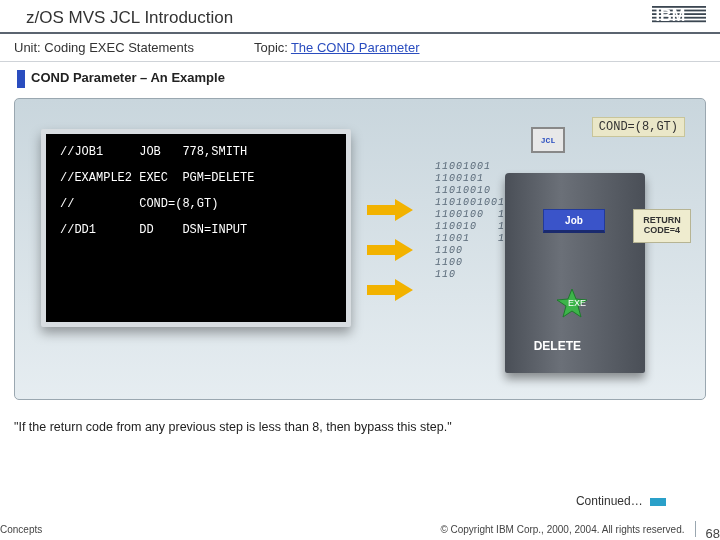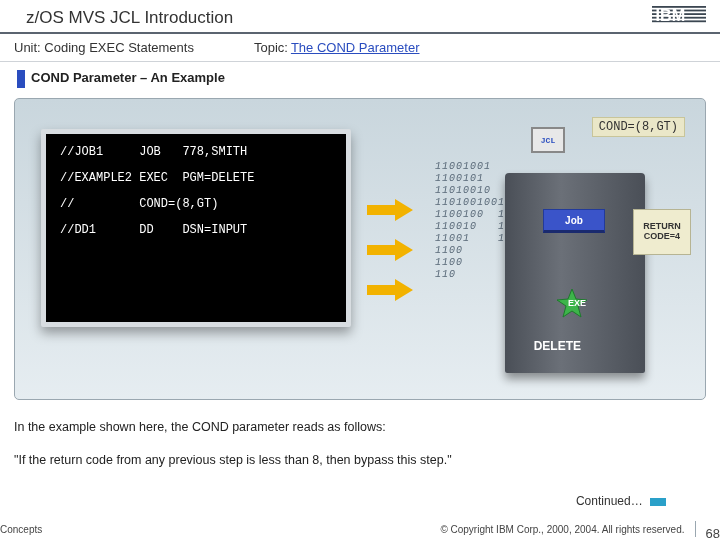--- a/index.html
+++ b/index.html
@@ -24,26 +24,26 @@
   .terminal .line{font-family:"Courier New",monospace;color:#fff;font-size:12px;line-height:1.0;
     white-space:pre;margin:0 0 14px 0;}
   .jcl-box{position:absolute;right:140px;top:28px;width:30px;height:22px;background:#e8e8e8;
     border:2px solid #888;font-family:"Courier New",monospace;font-size:8px;font-weight:bold;color:#2a4dbf;
     display:flex;align-items:center;justify-content:center;}
   .job-box{position:absolute;right:100px;top:110px;width:60px;height:20px;background:#3a54c9;
     color:#fff;font-size:10px;font-weight:bold;display:flex;align-items:center;justify-content:center;
     border:1px solid #223a9a;border-bottom:3px solid #1a2a6e;}
   .exe-star{position:absolute;right:118px;top:190px;width:30px;height:30px;}
   .exe-star svg{width:100%;height:100%;}
-  .exe-lbl{position:absolute;right:119px;top:199px;font-size:9px;font-weight:bold;color:#fff;}
+  .exe-lbl{position:absolute;right:119px;top:199px;font-size:9px;font-weight:normal;color:#fff;}
   .tower{position:absolute;right:60px;top:74px;width:140px;height:200px;
     background:linear-gradient(90deg,#4a4f57 0%,#6b7078 40%,#4a4f57 100%);
     border-radius:4px 4px 2px 2px;box-shadow:0 6px 10px rgba(0,0,0,0.4);}
   .return-tag{position:absolute;right:14px;top:110px;width:56px;background:#efeccf;border:1px solid #b6b493;
-    font-size:9px;font-weight:bold;text-align:center;padding:12px 0;line-height:1.1;color:#333;}
+    font-size:9px;font-weight:bold;text-align:center;padding:6px 0;line-height:1.1;color:#333;}
   .arrow{position:absolute;width:46px;height:22px;}
   .arrow svg{width:100%;height:100%;}
   .arrow.a1{left:352px;top:100px;}
   .arrow.a2{left:352px;top:140px;}
   .arrow.a3{left:352px;top:180px;}
   .delete-lbl{position:absolute;right:124px;top:240px;font-size:12px;font-weight:bold;color:#fff;}
   .bintext{position:absolute;left:420px;top:62px;font-family:"Courier New",monospace;font-size:10px;
     color:#5b6b7a;line-height:1.2;letter-spacing:1px;white-space:pre;font-style:italic;}
   .explain{margin:18px 14px 0 14px;font-size:12.5px;color:#222;line-height:1.5;}
   .explain p{margin:0 0 14px 0;}
@@ -154,21 +154,20 @@
     </div>
     <div class="arrow a3">
       <svg viewBox="0 0 46 22">
           <polygon points="0,6 28,6 28,0 46,11 28,22 28,16 0,16" fill="#f2b200"></polygon>
         </svg>
     </div>
 
   </div>
 
   <div class="explain">
-    <p>In the example shown here, the COND parameter reads as follows:</p>
     <p>"If the return code from any previous step is less than 8, then bypass this step."</p>
   </div>
 
   <div class="continued">
     <span>Continued…</span>
     <span class="chip"></span>
   </div>
 
   <div class="footer">
     <div class="left">Concepts</div>

